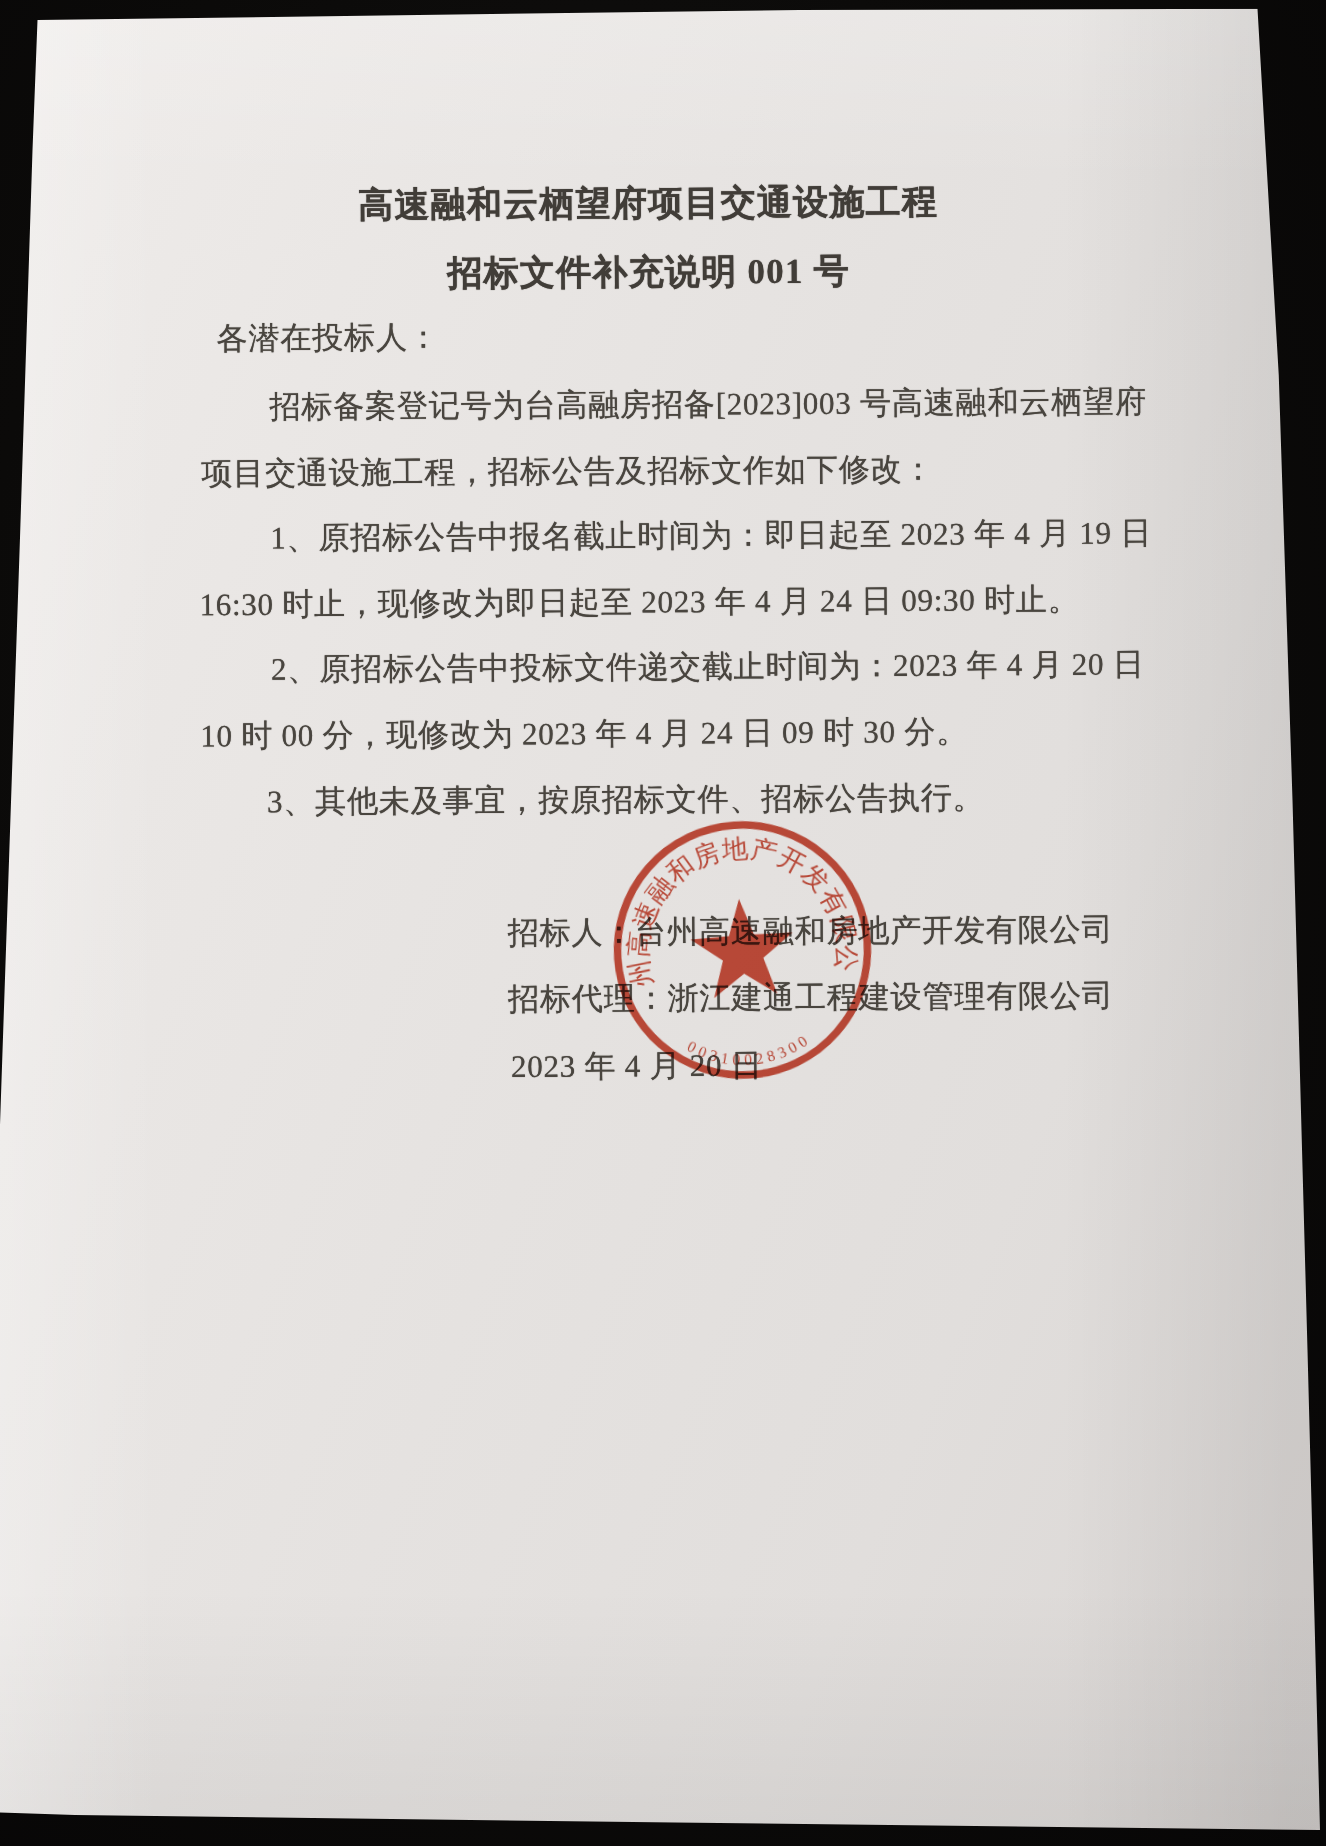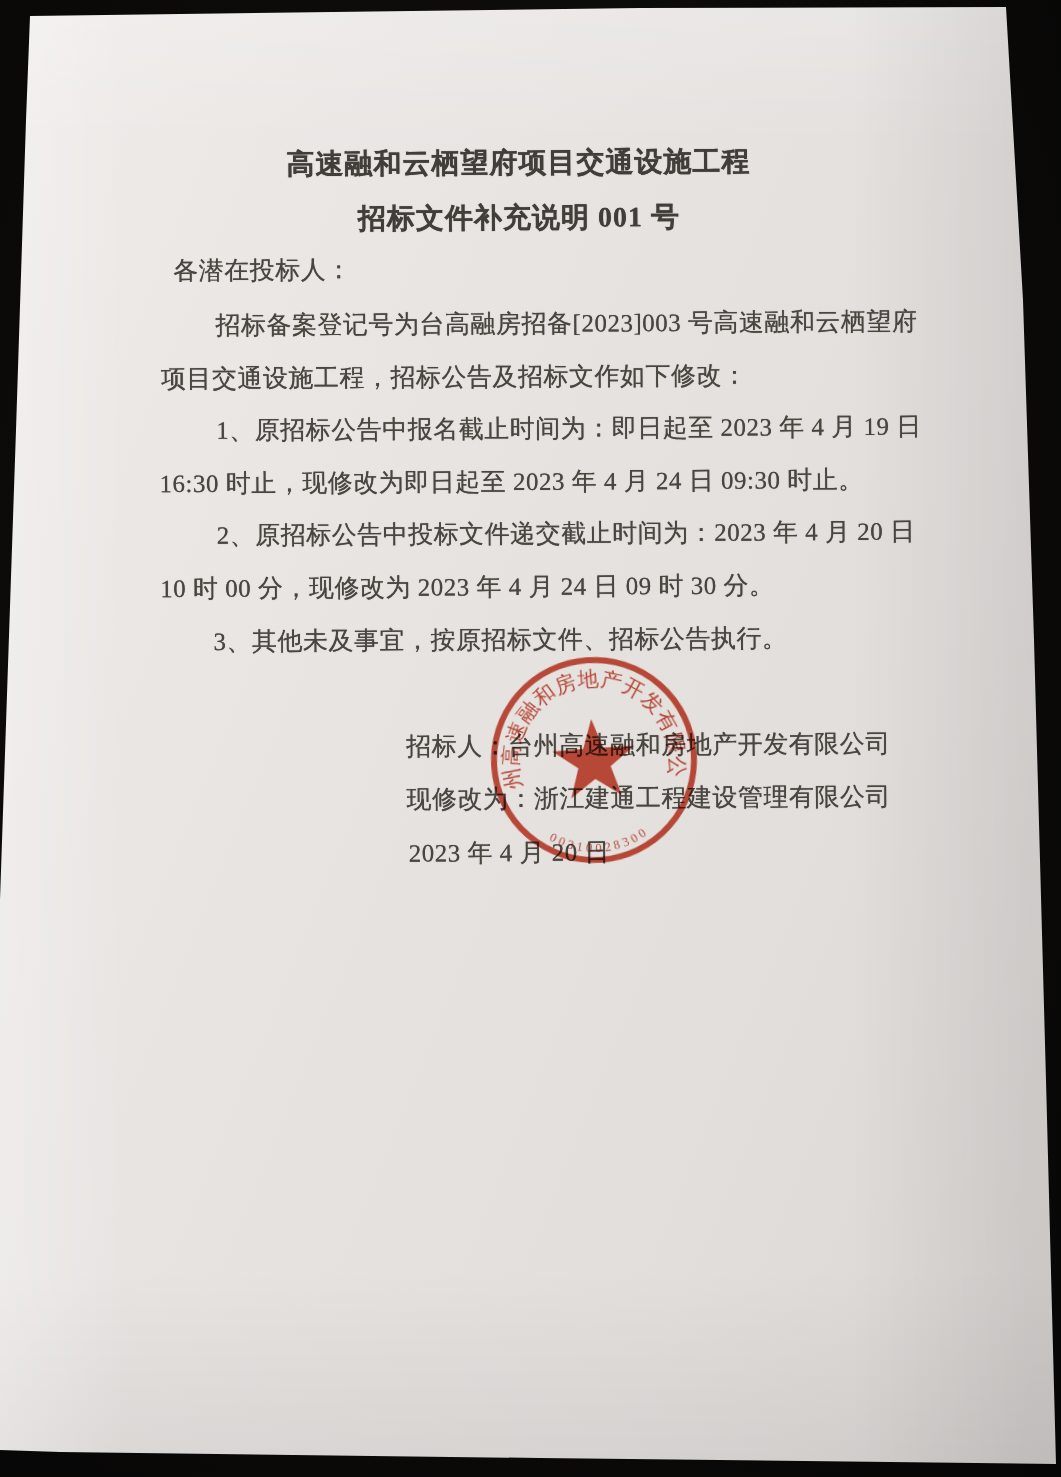--- a/index.html
+++ b/index.html
@@ -75,21 +75,21 @@
 
       <div class="line" style="left:159px;top:570px;">10 时 00 分，现修改为 2023 年 4 月 24 日 09 时 30 分。</div>
 
       <div class="line" style="left:212px;top:623px;">3、其他未及事宜，按原招标文件、招标公告执行。</div>
 
       <div class="line" style="left:404px;top:729px;">
         <span>招标人：</span><span>台州高速融和房地产开发有限公司</span>
       </div>
 
       <div class="line" style="left:404px;top:782px;">
-        <span>现修改为：</span><span>浙江建通工程建设管理有限公司</span>
+        <span>招标代理：</span><span>浙江建通工程建设管理有限公司</span>
       </div>
 
       <div class="line" style="left:406px;top:836px;">2023 年 4 月 20 日</div>
 
     </div>
 
     <svg class="seal" viewBox="0 0 210 210">
       <defs>
         <path id="arcTop" d="M 33.6,133 A 76,76 0 1 1 176.4,133" fill="none"></path>
         <path id="arcBottom" d="M 27.1,152 A 90,90 0 0 0 182.9,152" fill="none"></path>

